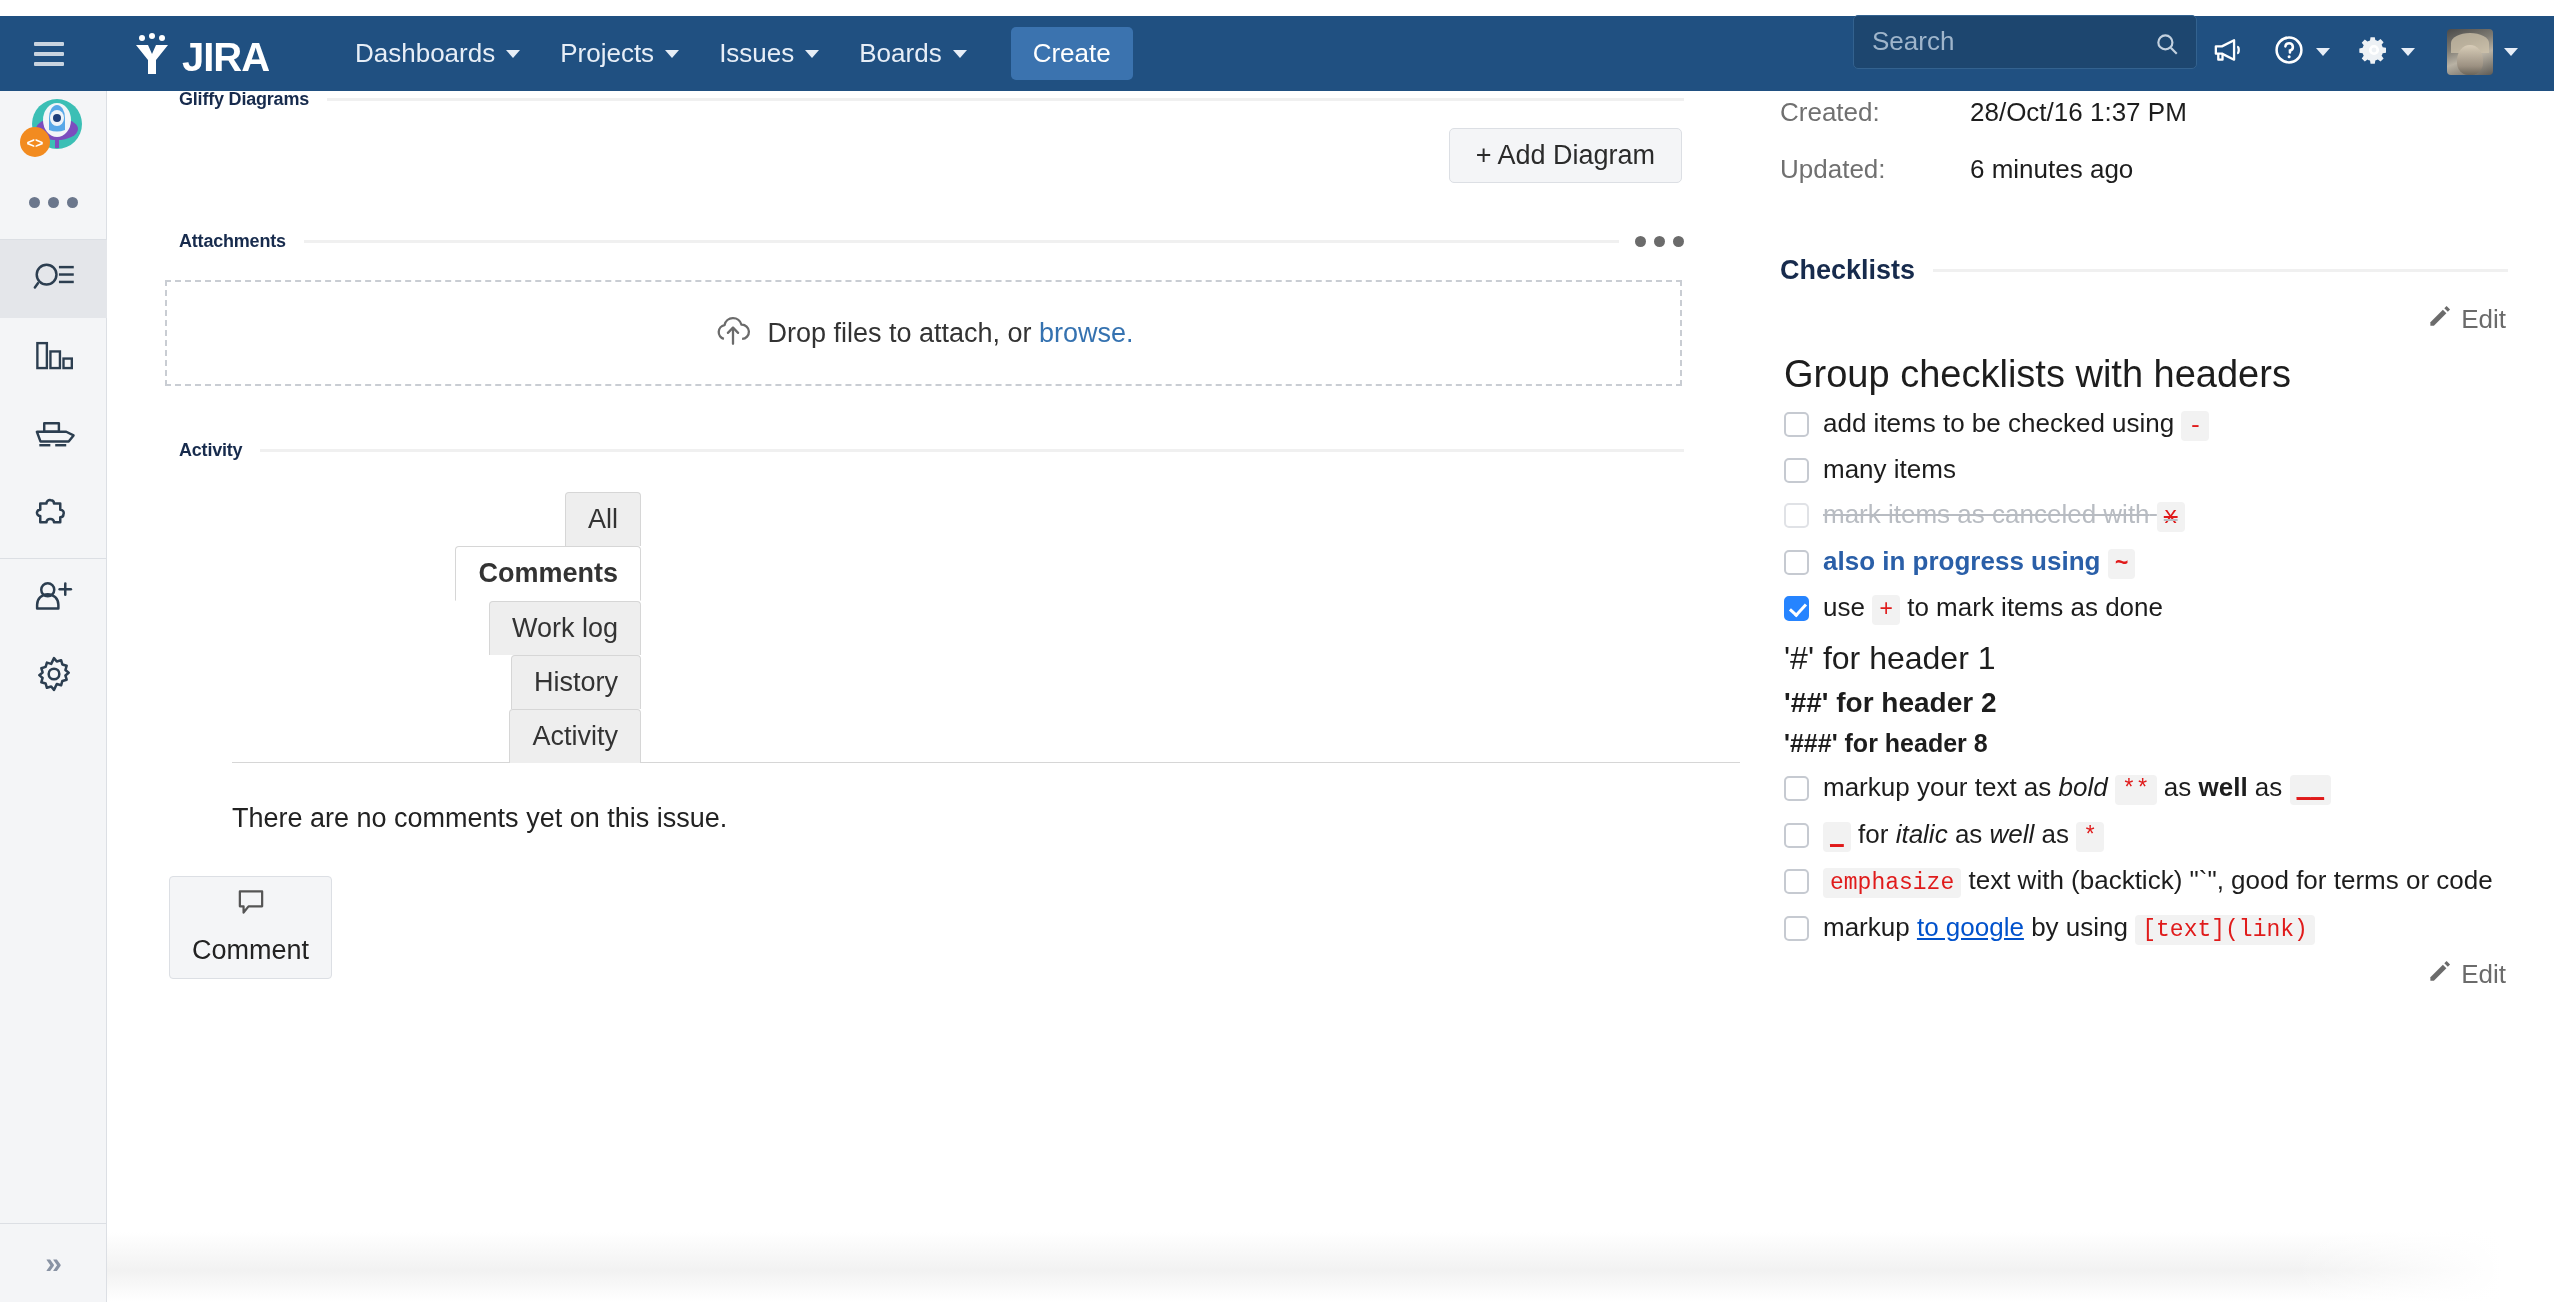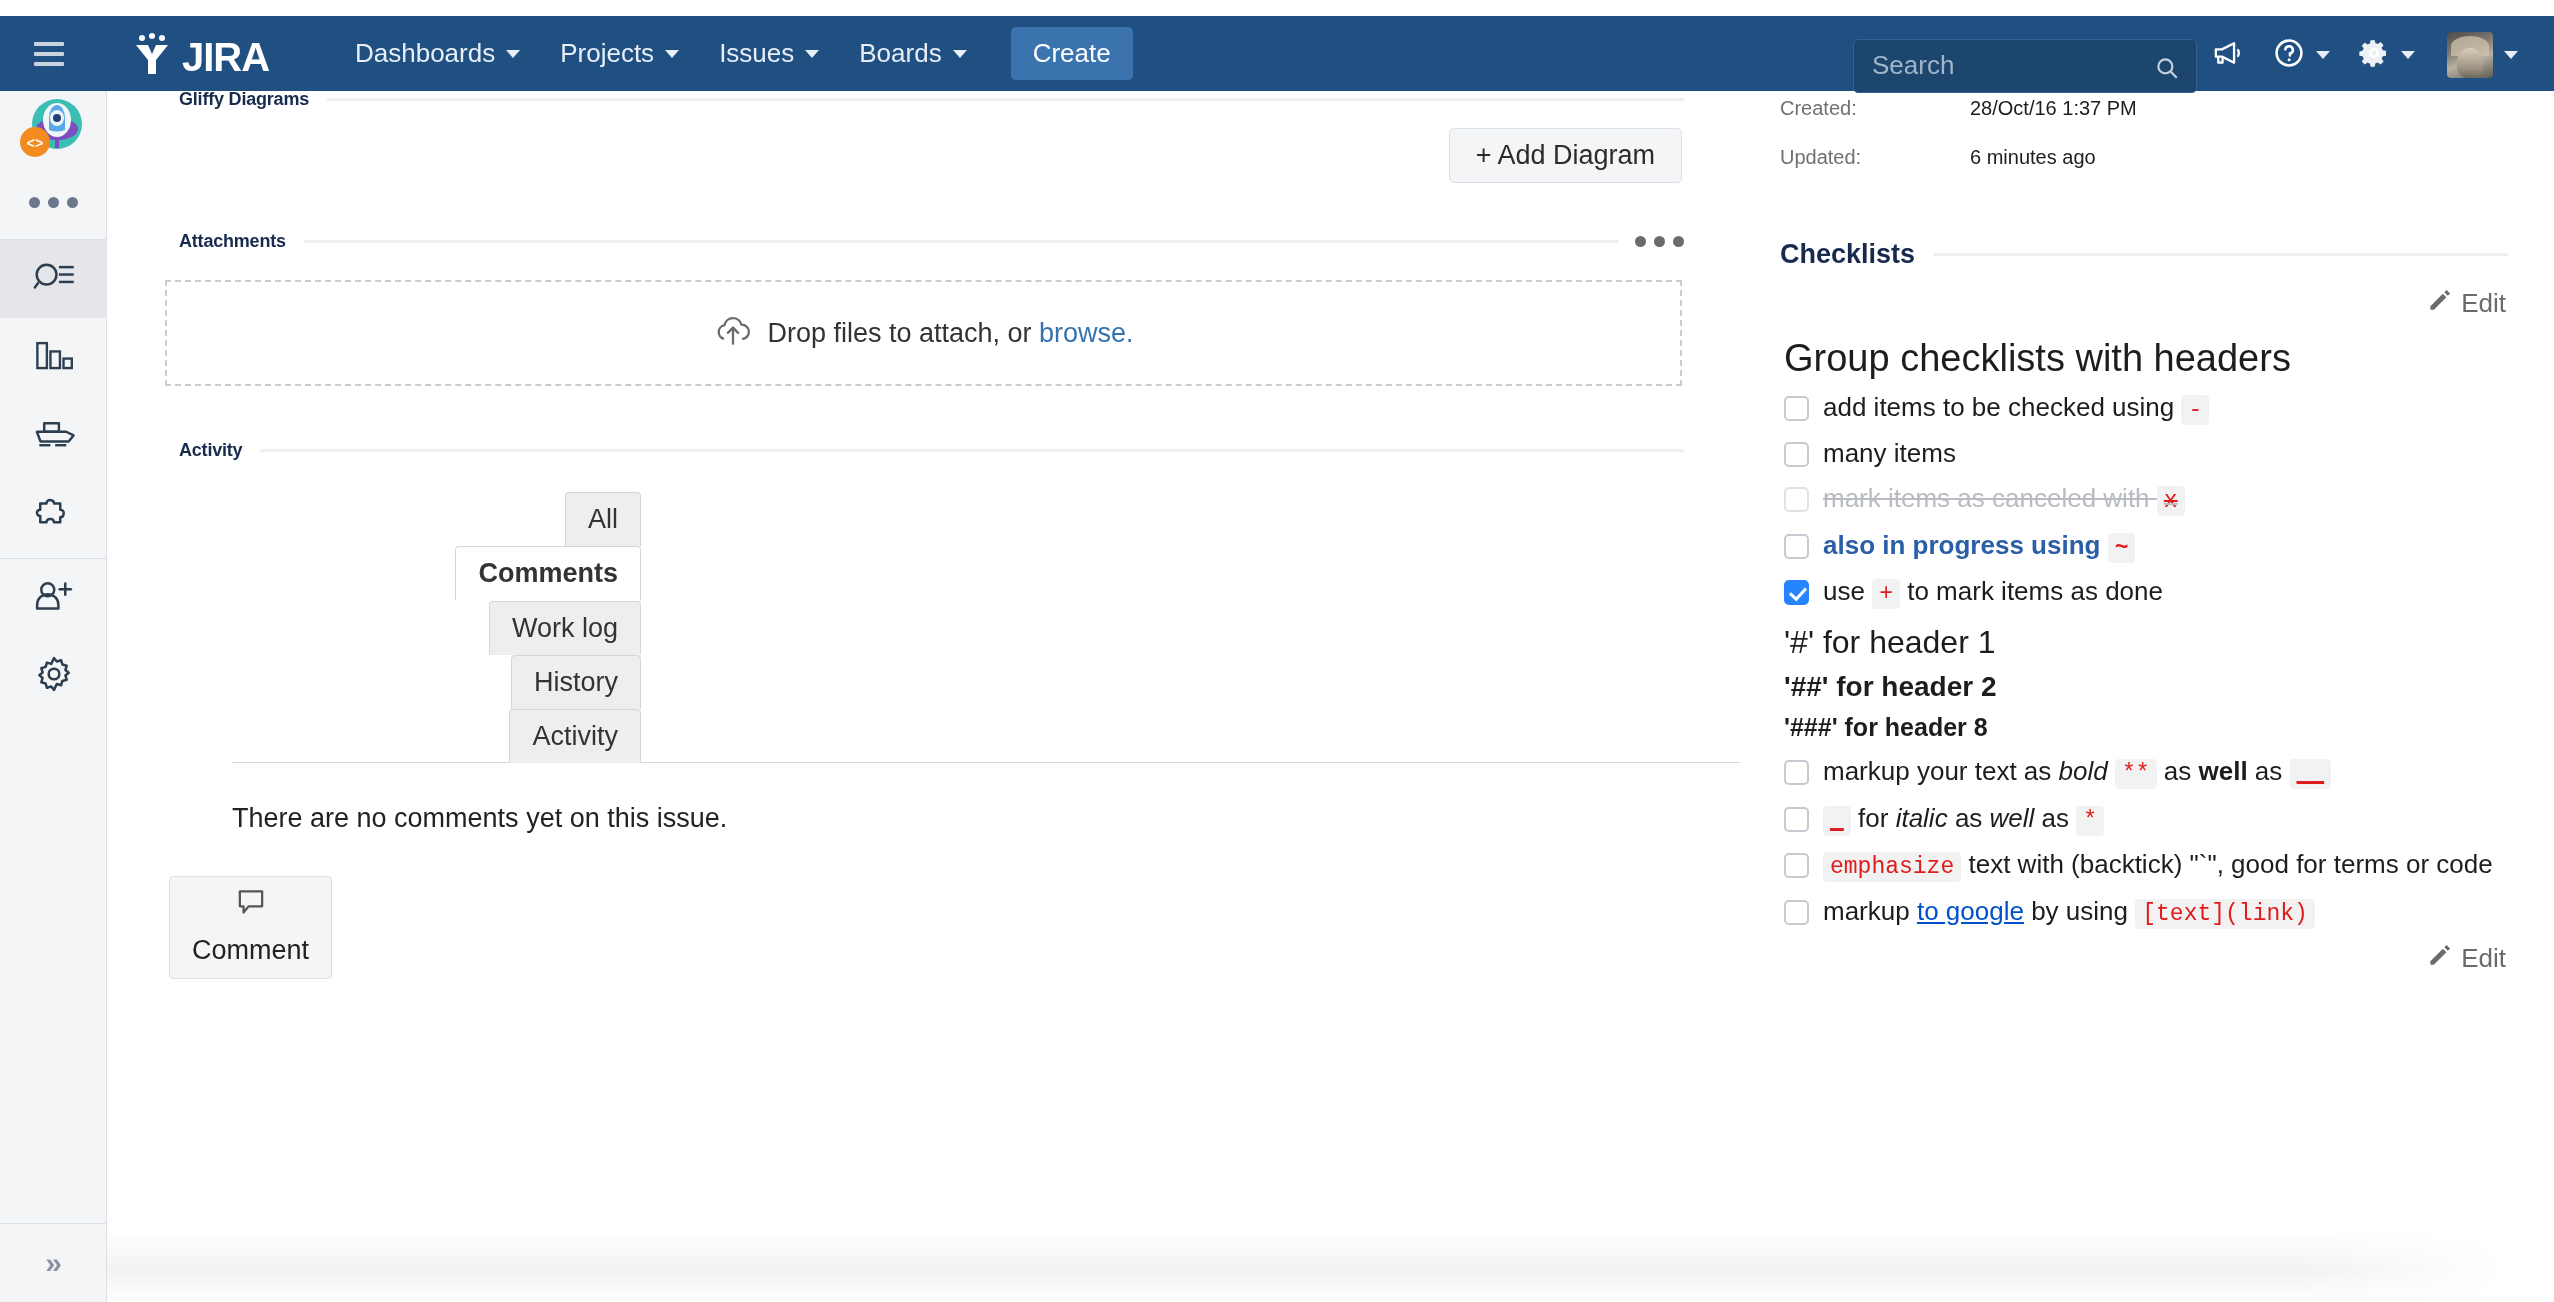--- a/index.html
+++ b/index.html
@@ -42,21 +42,21 @@
     border-left: 7px solid transparent; border-right: 7px solid transparent;
     border-top: 8px solid #e7eef7;
   }
   .create-btn {
     background: #3b73af; color: #ffffff; font-size: 26px;
     padding: 11px 22px; border-radius: 5px; margin-left: 24px;
     cursor: pointer; border: none; font-family: inherit;
   }
 
   .nav-right {
-    margin-left: auto; display: flex; align-items: flex-end; height: 78px;
+    margin-left: auto; display: flex; align-items: flex-start; height: 78px;
     padding-right: 26px;
   }
   .searchbox {
     position: relative; width: 344px; height: 54px;
     background: #1d466f; border: 1px solid #33628f; border-radius: 5px;
     display: flex; align-items: center;
   }
   .searchbox input {
     background: transparent; border: none; outline: none;
     color: #e7eef7; font-size: 26px; font-family: inherit;
@@ -172,21 +172,21 @@
     margin: 42px 0 0 62px; background: #f4f5f7; border: 1px solid #dcdfe4;
     border-radius: 4px; padding: 12px 22px; cursor: pointer;
     font-size: 27px; color: #222222; font-family: inherit; flex-direction: column;
   }
 
   
   .right {
     position: absolute; left: 1740px; top: 75px;
     width: 814px; height: 1227px; background: #ffffff; overflow: hidden;
   }
-  .field-row { display: flex; margin: 0 0 0 40px; font-size: 20px; }
+  .field-row { display: flex; margin: 0 0 0 40px; font-size: 26px; }
   .field-row.first { margin-top: 22px; }
   .field-label { width: 190px; color: #707070; }
   .field-value { color: #1d1d1d; }
   .field-gap { height: 26px; }
 
   .checklists-head { margin: 70px 46px 0 0; padding-left: 40px; display:flex; align-items:center; }
   .checklists-head h2 { font-size: 27px; font-weight: bold; color: #172b4d; white-space: nowrap; }
 
   .edit-link {
     display: flex; align-items: center; justify-content: flex-end; gap: 9px;

